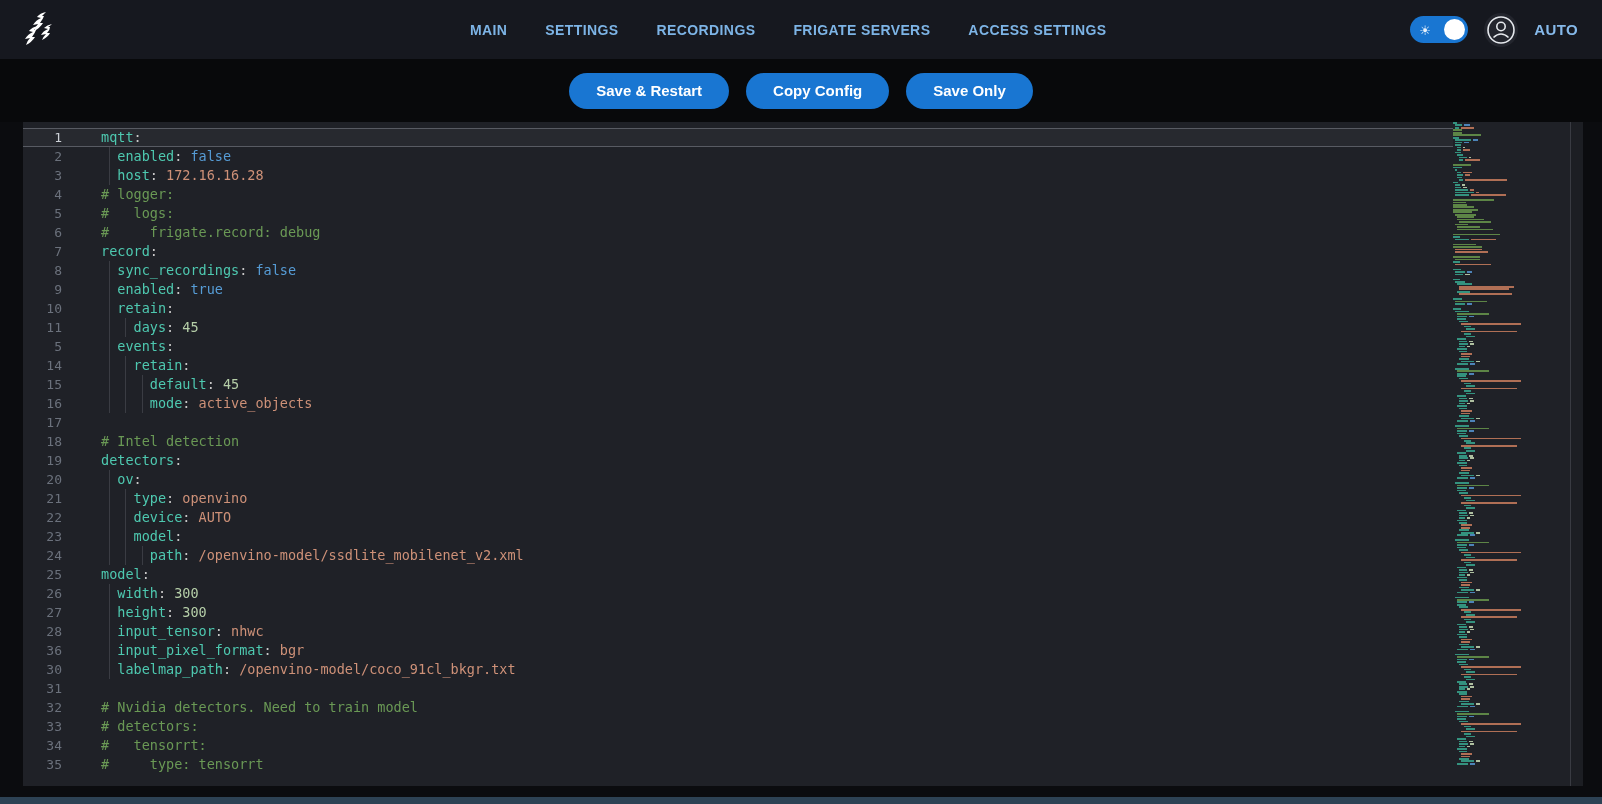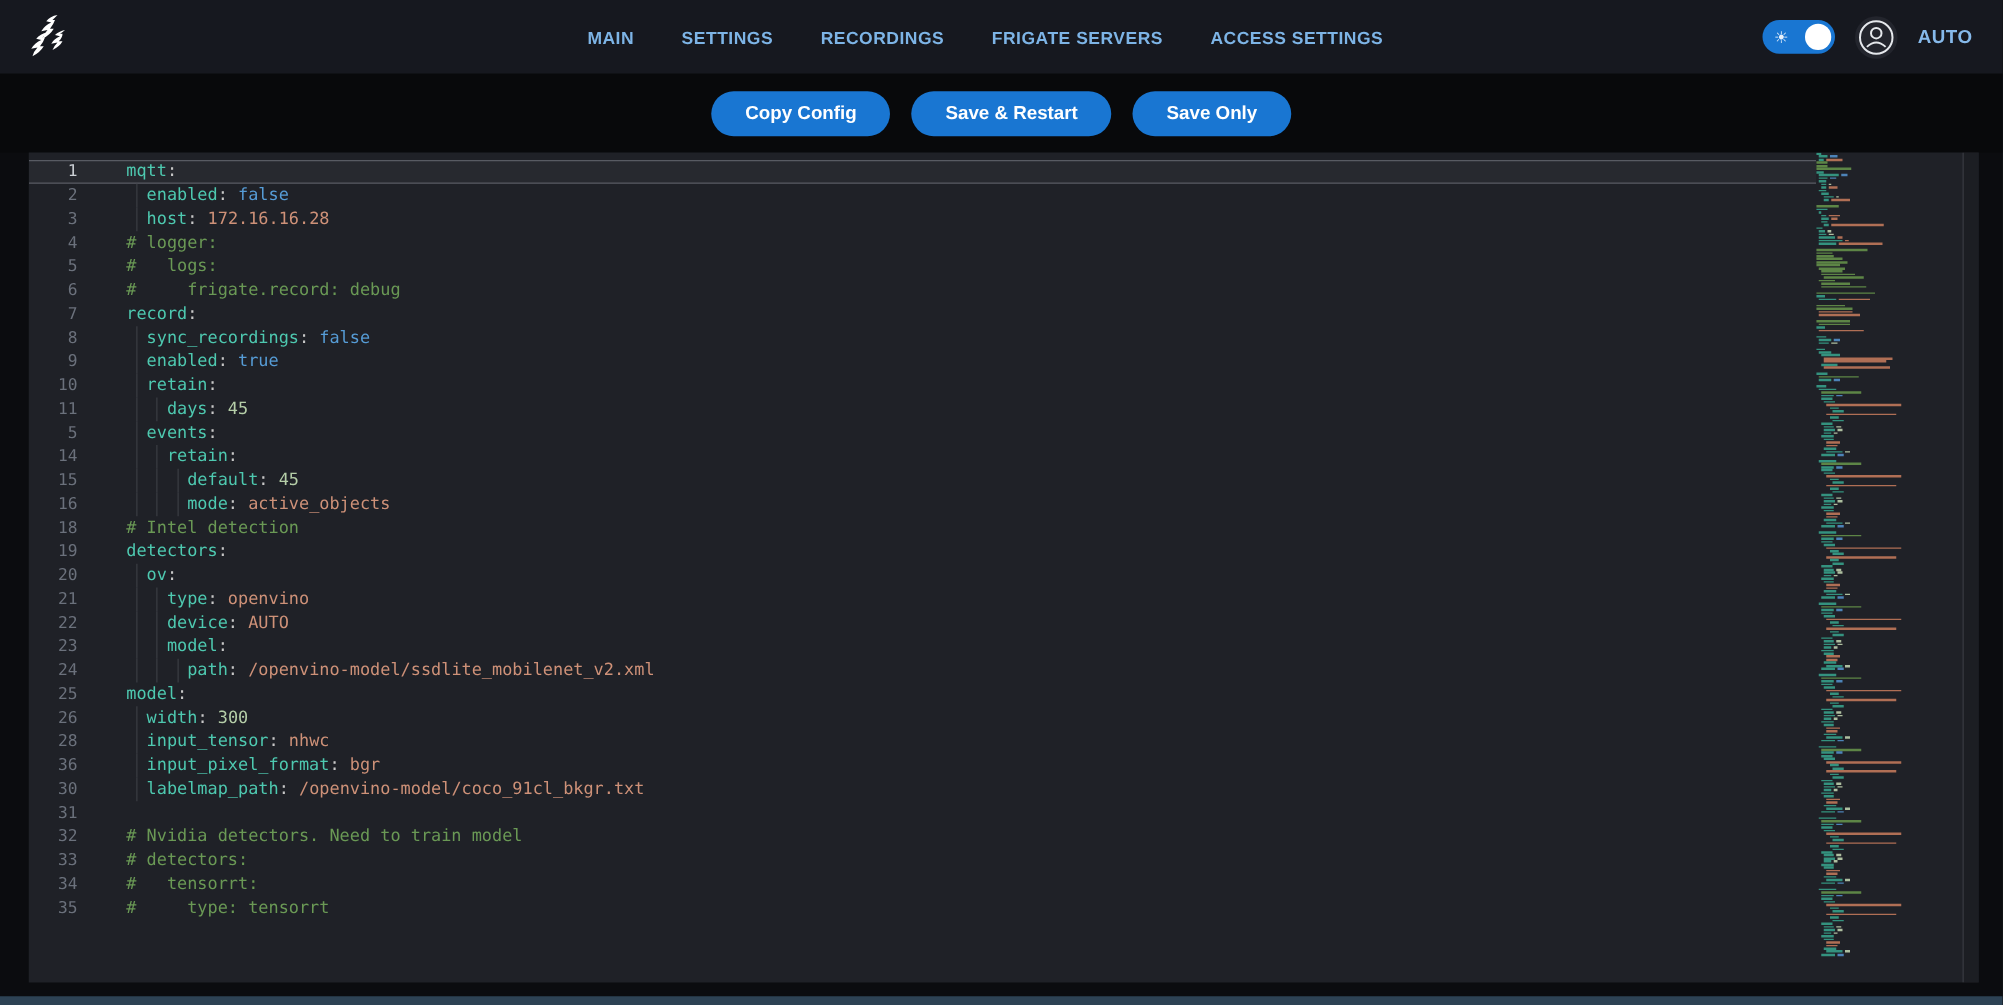--- a/index.html
+++ b/index.html
@@ -80,22 +80,22 @@
         <circle cx="17" cy="17" r="13" fill="none" stroke="#e5e8ec" stroke-width="1.6"></circle>
         <circle cx="17" cy="13.5" r="4.2" fill="none" stroke="#e5e8ec" stroke-width="1.6"></circle>
         <path d="M9.5 24.5 Q17 17.5 24.5 24.5" fill="none" stroke="#e5e8ec" stroke-width="1.6"></path>
       </svg>
     </div>
     <span class="username">AUTO</span>
   </div>
 </header>
 
 <div class="actions">
+  <button class="btn">Save &amp; Restart</button>
   <button class="btn">Copy Config</button>
-  <button class="btn">Save &amp; Restart</button>
   <button class="btn">Save Only</button>
 </div>
 
 <div class="editor">
   <div class="lines" id="lines">
       <div class="row current">
         <span class="lnum">1</span>
         <span class="code"><span class="tk-key">mqtt</span><span class="tk-pun">:</span></span>
       </div>
       <div class="row">
@@ -148,20 +148,24 @@
       </div>
       <div class="row">
         <span class="lnum">15</span>
         <span class="code"><i class="guide" style="left: 30.13px;"></i><i class="guide" style="left: 46.39px;"></i><i class="guide" style="left: 62.65px;"></i><span class="tk-key">      default</span><span class="tk-pun">:</span><span class="tk-num"> 45</span></span>
       </div>
       <div class="row">
         <span class="lnum">16</span>
         <span class="code"><i class="guide" style="left: 30.13px;"></i><i class="guide" style="left: 46.39px;"></i><i class="guide" style="left: 62.65px;"></i><span class="tk-key">      mode</span><span class="tk-pun">:</span><span class="tk-str"> active_objects</span></span>
       </div>
       <div class="row">
+        <span class="lnum">17</span>
+        <span class="code"></span>
+      </div>
+      <div class="row">
         <span class="lnum">18</span>
         <span class="code"><span class="tk-com"># Intel detection</span></span>
       </div>
       <div class="row">
         <span class="lnum">19</span>
         <span class="code"><span class="tk-key">detectors</span><span class="tk-pun">:</span></span>
       </div>
       <div class="row">
         <span class="lnum">20</span>
         <span class="code"><i class="guide" style="left: 30.13px;"></i><span class="tk-key">  ov</span><span class="tk-pun">:</span></span>
@@ -182,20 +186,24 @@
         <span class="lnum">24</span>
         <span class="code"><i class="guide" style="left: 30.13px;"></i><i class="guide" style="left: 46.39px;"></i><i class="guide" style="left: 62.65px;"></i><span class="tk-key">      path</span><span class="tk-pun">:</span><span class="tk-str"> /openvino-model/ssdlite_mobilenet_v2.xml</span></span>
       </div>
       <div class="row">
         <span class="lnum">25</span>
         <span class="code"><span class="tk-key">model</span><span class="tk-pun">:</span></span>
       </div>
       <div class="row">
         <span class="lnum">26</span>
         <span class="code"><i class="guide" style="left: 30.13px;"></i><span class="tk-key">  width</span><span class="tk-pun">:</span><span class="tk-num"> 300</span></span>
+      </div>
+      <div class="row">
+        <span class="lnum">27</span>
+        <span class="code"><i class="guide" style="left: 30.13px;"></i><span class="tk-key">  height</span><span class="tk-pun">:</span><span class="tk-num"> 300</span></span>
       </div>
       <div class="row">
         <span class="lnum">28</span>
         <span class="code"><i class="guide" style="left: 30.13px;"></i><span class="tk-key">  input_tensor</span><span class="tk-pun">:</span><span class="tk-str"> nhwc</span></span>
       </div>
       <div class="row">
         <span class="lnum">36</span>
         <span class="code"><i class="guide" style="left: 30.13px;"></i><span class="tk-key">  input_pixel_format</span><span class="tk-pun">:</span><span class="tk-str"> bgr</span></span>
       </div>
       <div class="row">

